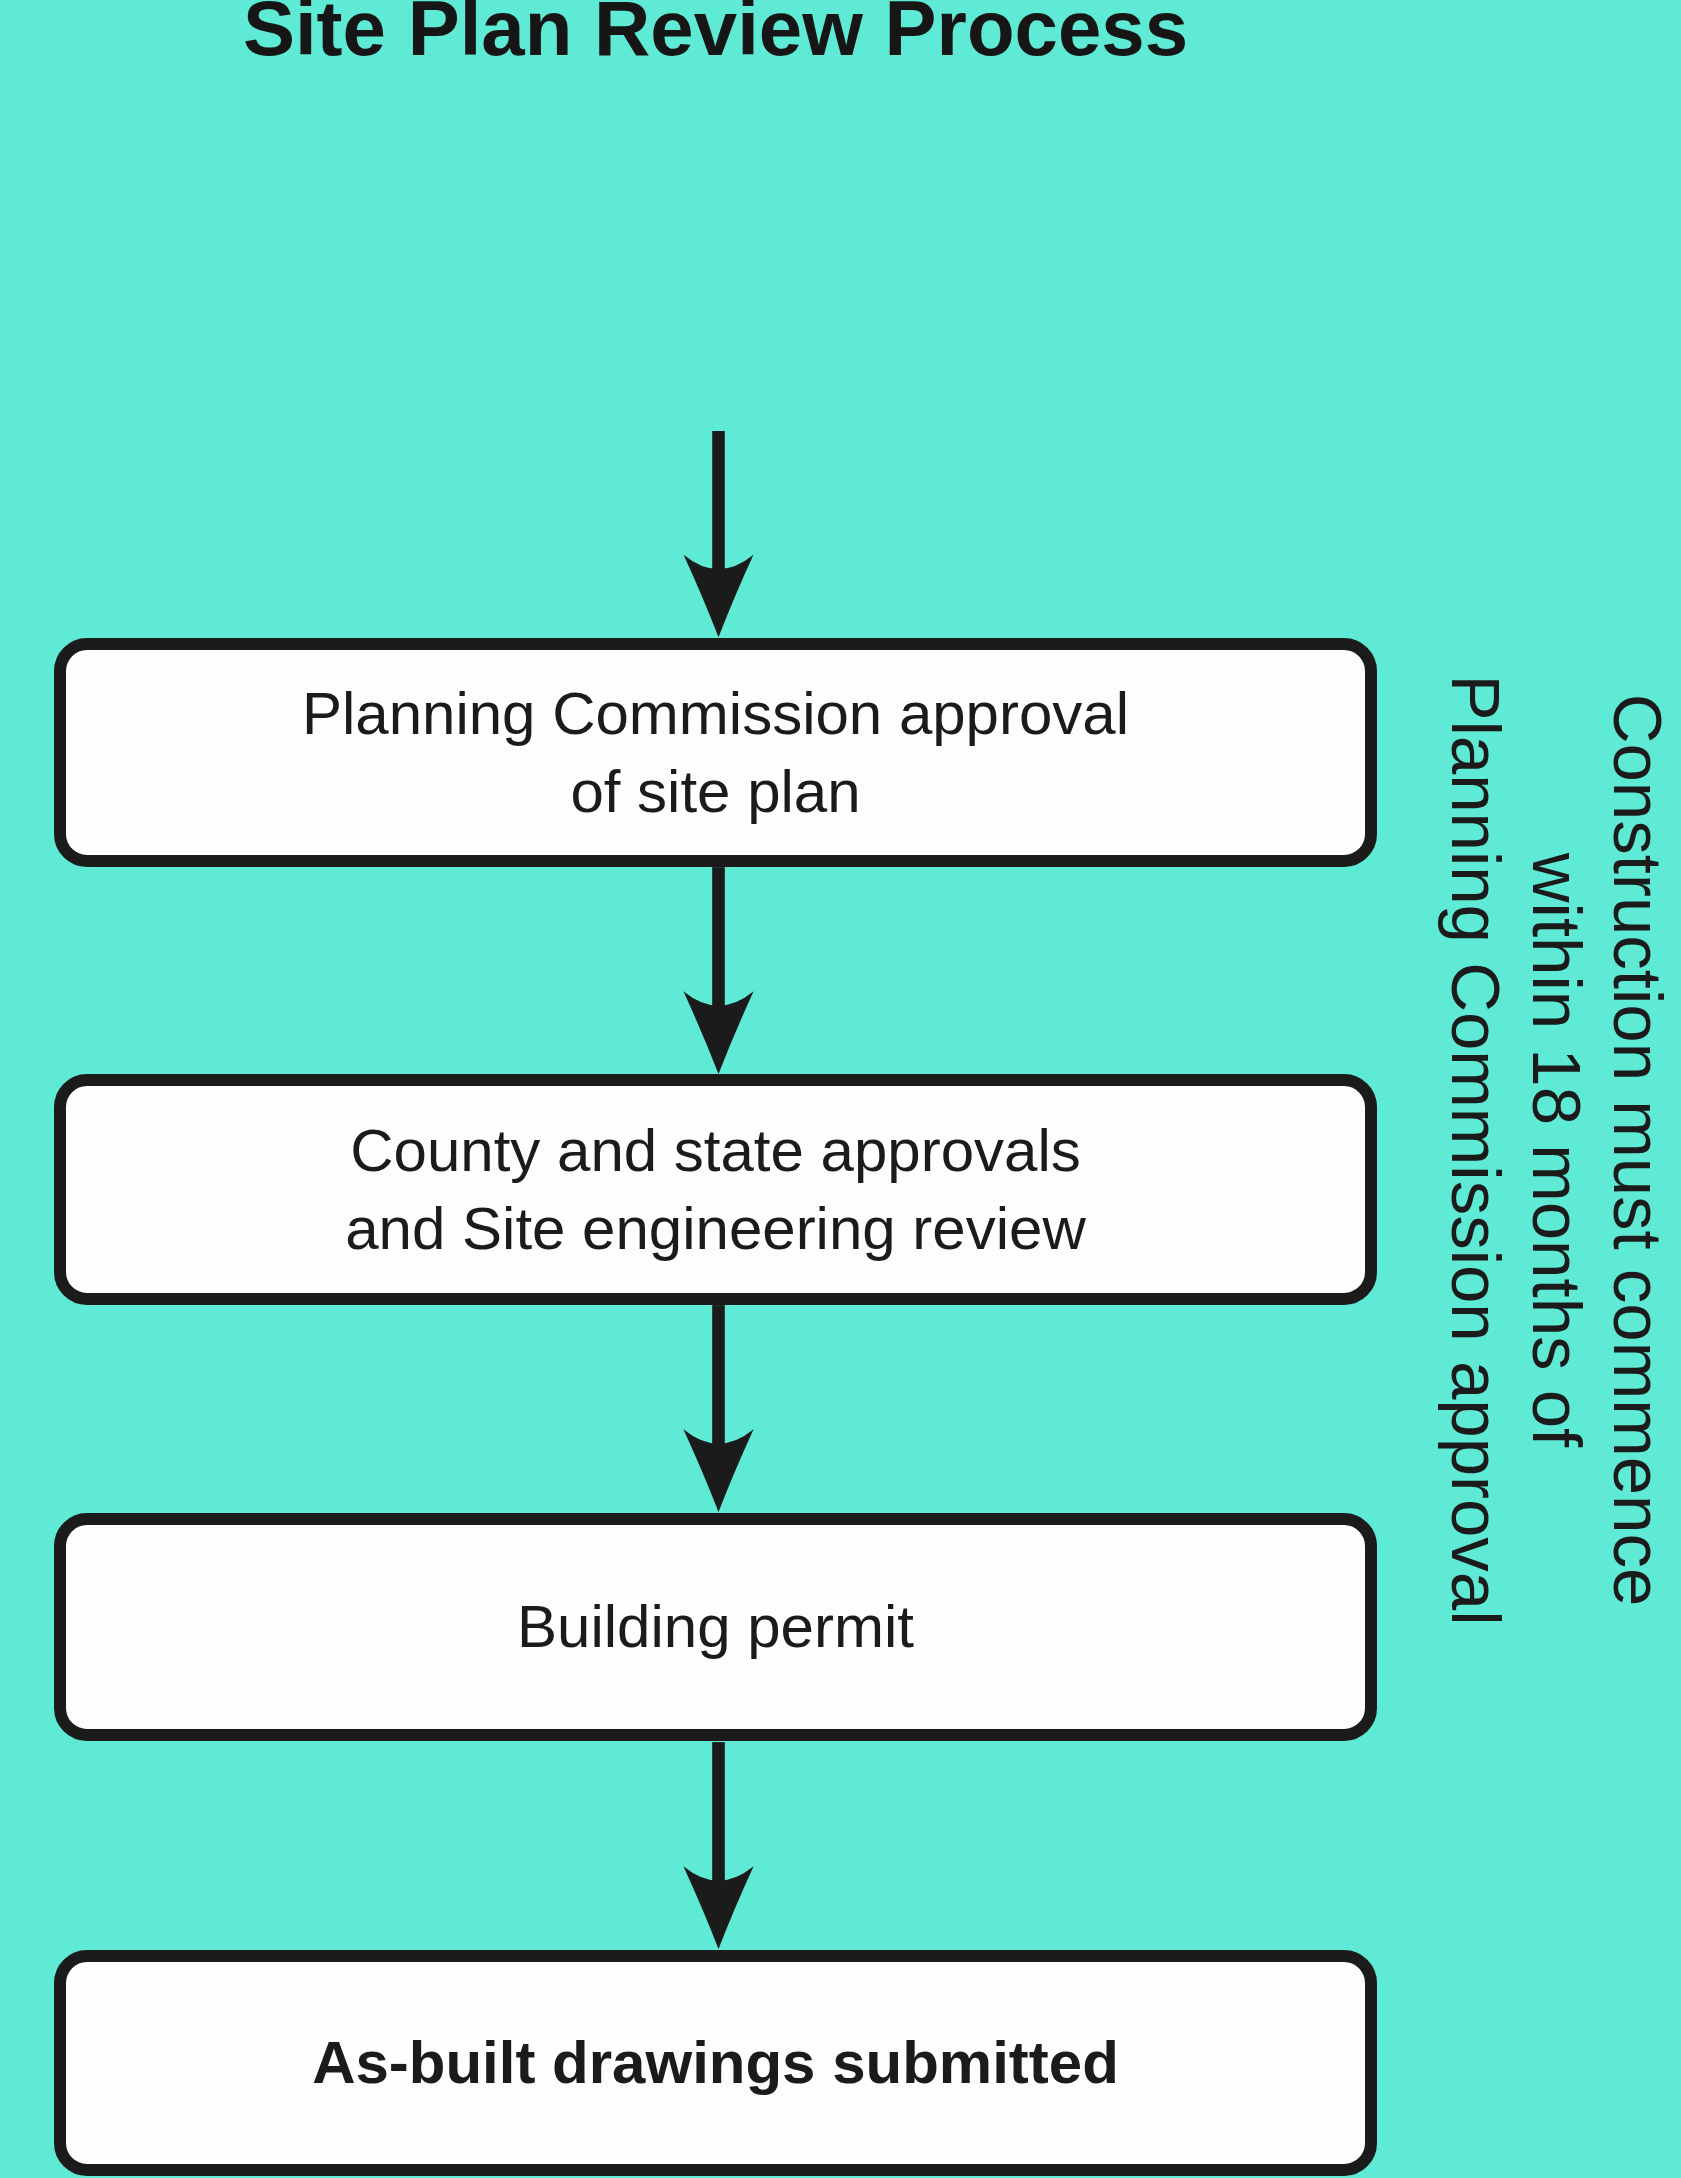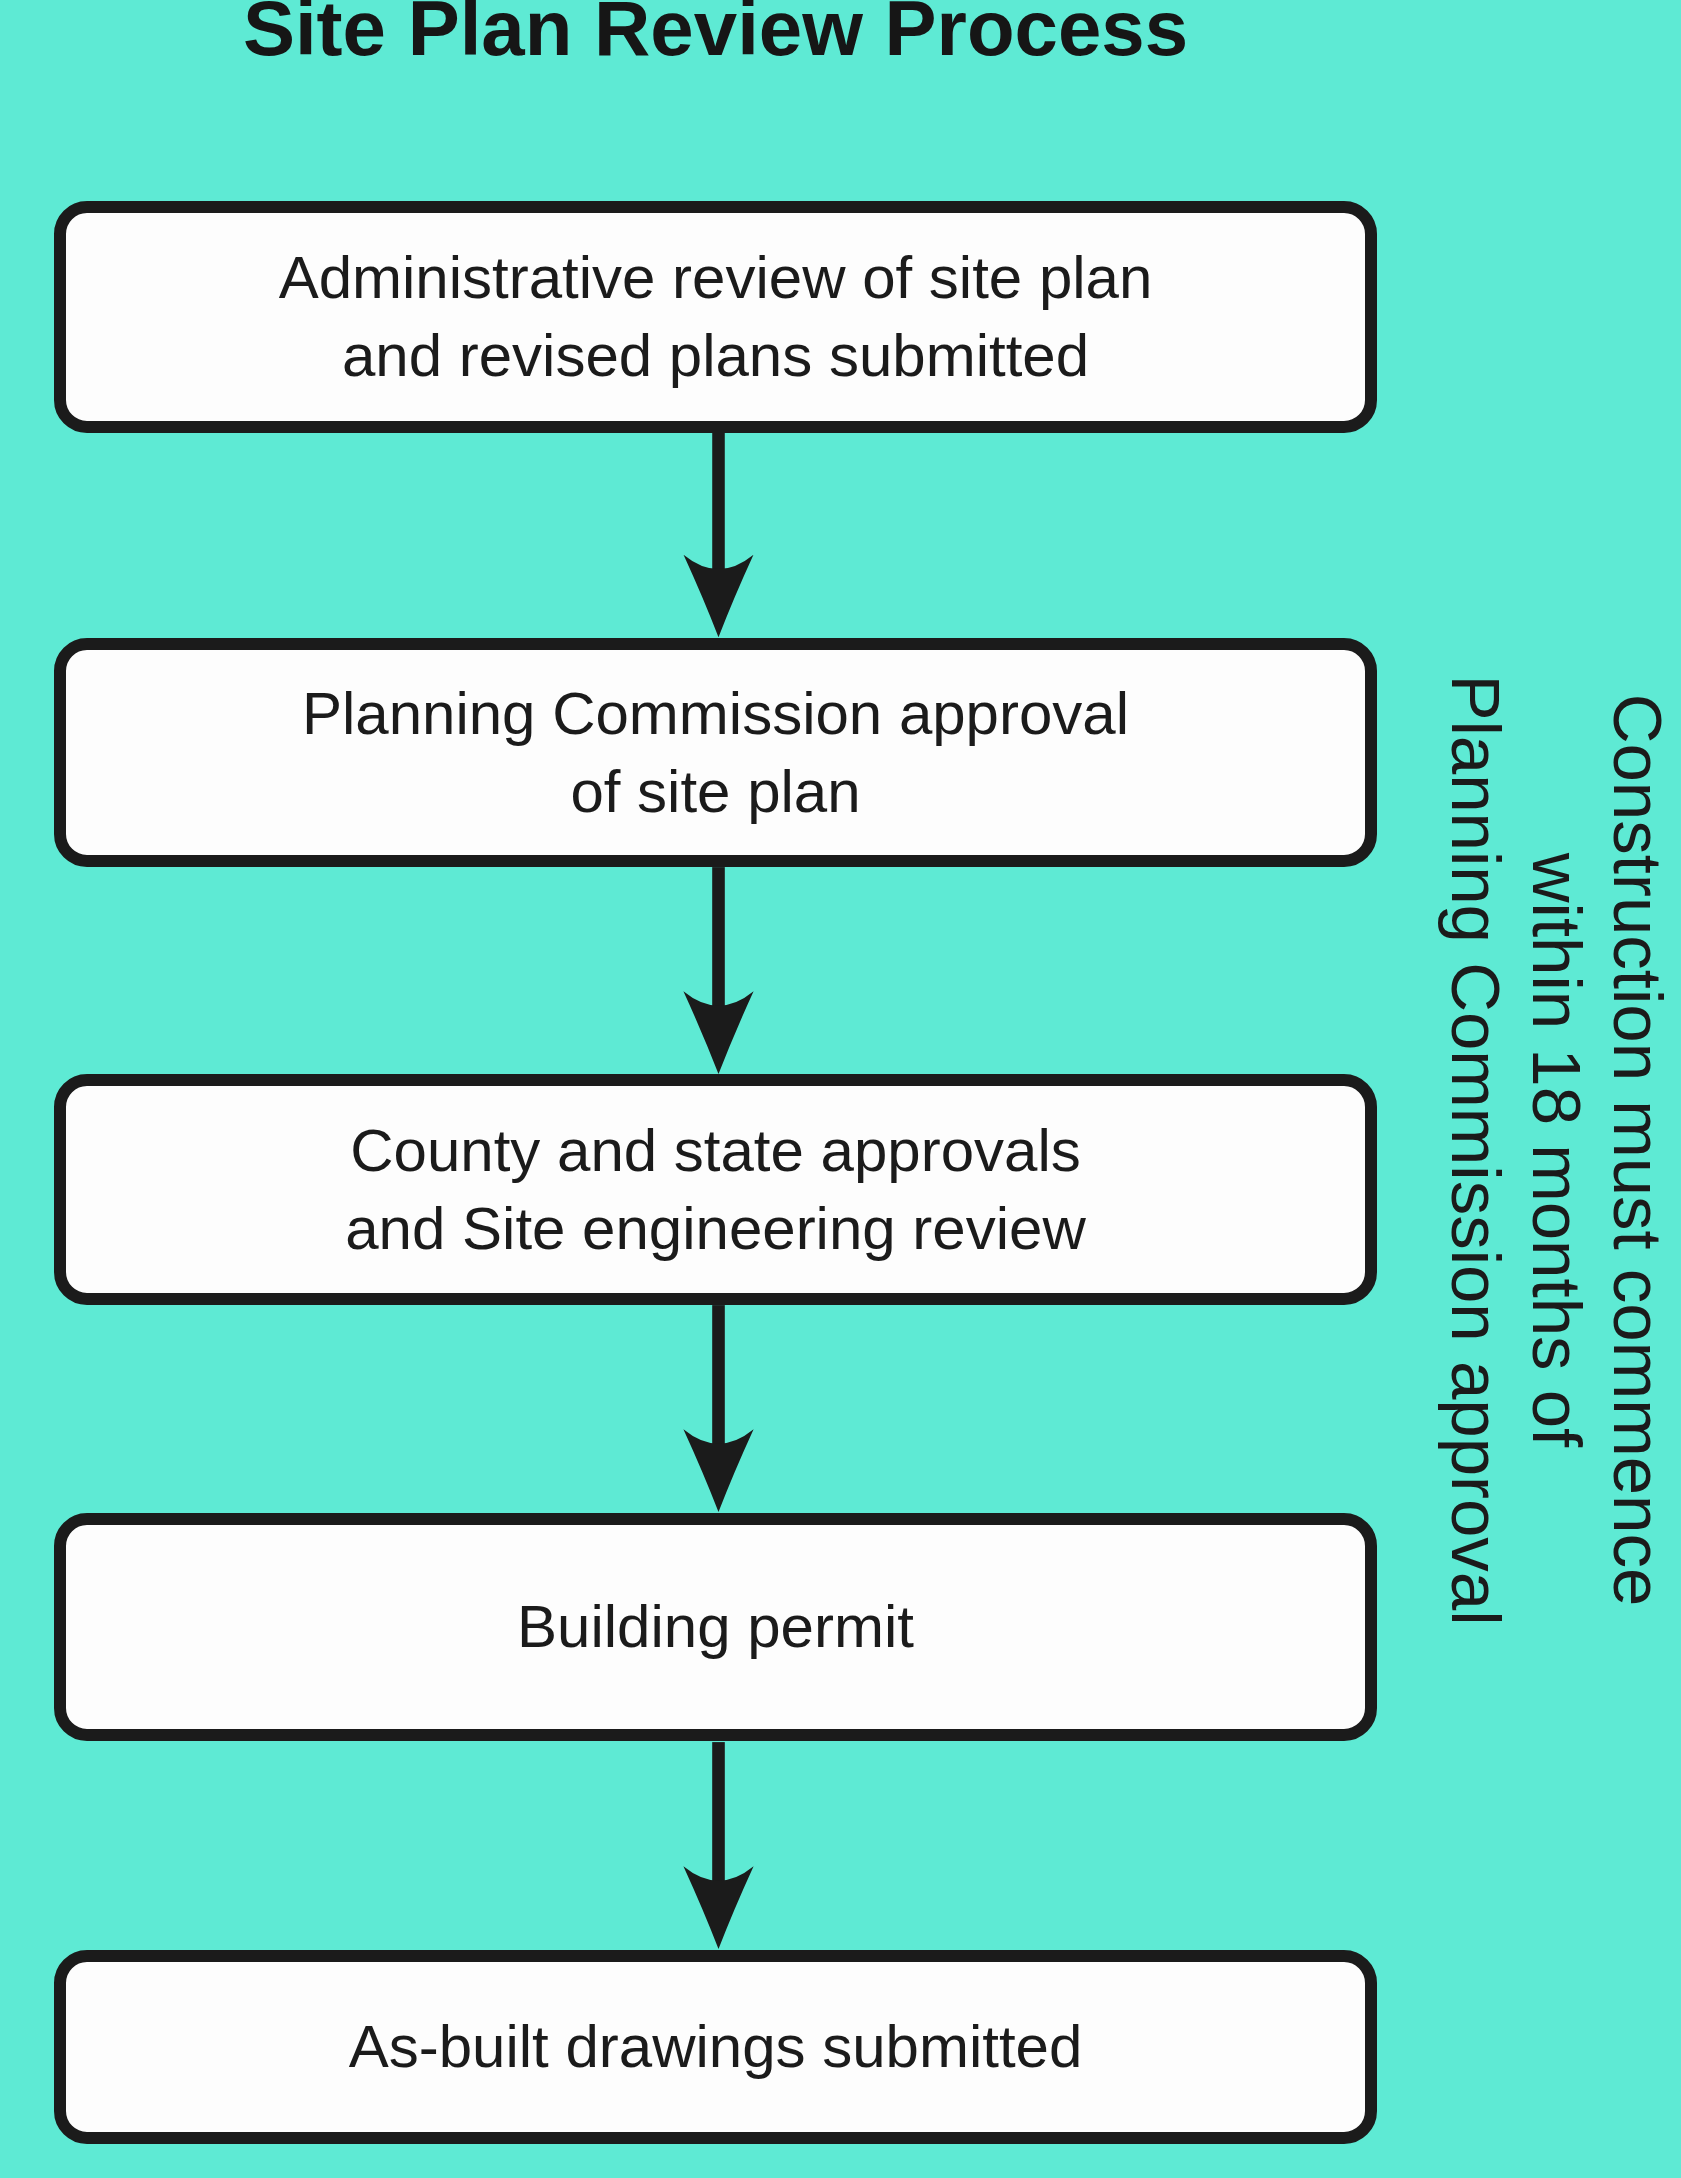--- a/index.html
+++ b/index.html
@@ -44,21 +44,21 @@
     text-align: center;
     font-size: 60px;
     line-height: 78px;
     white-space: pre-line;
     color: #1b1b1b;
   }
   .box-1 { top: 201px;  height: 232px; }
   .box-2 { top: 638px;  height: 229px; }
   .box-3 { top: 1074px; height: 231px; }
   .box-4 { top: 1513px; height: 228px; }
-  .box-5 { top: 1950px; height: 194px; }
+  .box-5 { top: 1950px; height: 226px; font-weight: bold; }
   .flow-arrow {
     position: absolute;
     left: 678px;
     width: 81px;
   }
   .arrow-1 { top: 431px;  height: 208px; }
   .arrow-2 { top: 867px;  height: 209px; }
   .arrow-3 { top: 1304px; height: 211px; }
   .arrow-4 { top: 1741px; height: 211px; }
   .flow-arrow svg { display: block; width: 100%; height: 100%; }
@@ -77,24 +77,20 @@
     color: #1b1b1b;
   }
 </style>
 </head>
 <body>
 
 <div class="canvas">
 
   <div class="diagram-title">Site Plan Review Process</div>
 
-  <div class="step-box box-1">
-    <div class="step-label">Administrative review of site plan
-and revised plans submitted</div>
-  </div>
 
   <div class="flow-arrow arrow-1">
     <svg viewBox="0 0 90 232" xmlns="http://www.w3.org/2000/svg">
       <rect x="38" y="0" width="14" height="165" fill="#1b1b1b"></rect>
       <path d="M6 138 Q45 170 84 138 Q62 186 45 230 Q28 186 6 138 Z" fill="#1b1b1b"></path>
     </svg>
   </div>
 
   <div class="step-box box-2">
     <div class="step-label">Planning Commission approval

